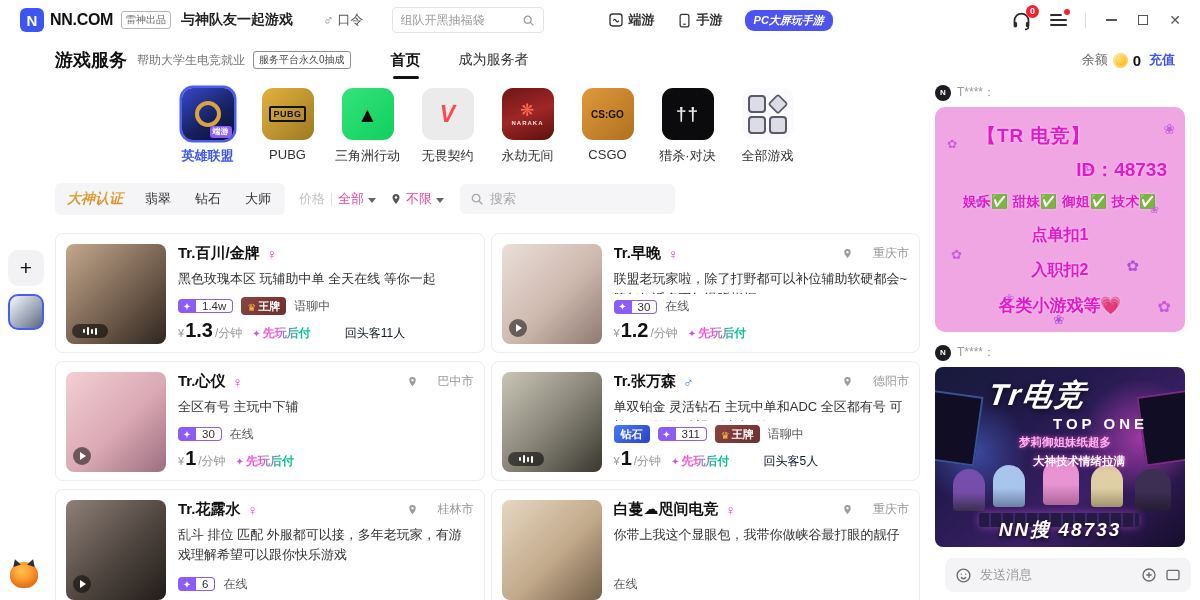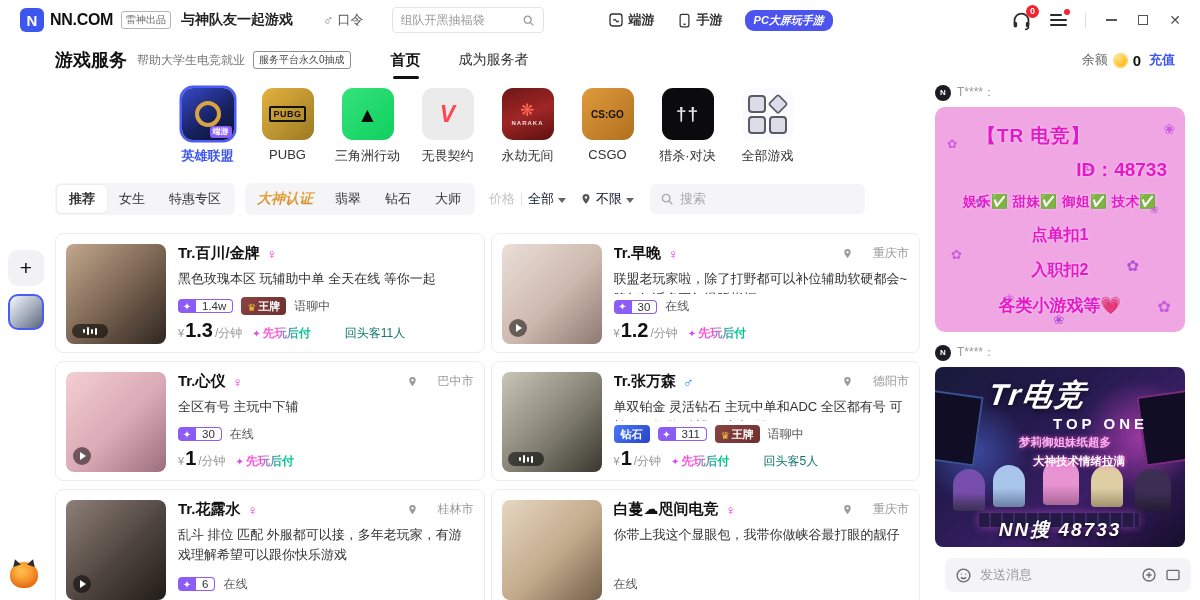--- a/index.html
+++ b/index.html
@@ -82,21 +82,21 @@
 
   
   .filter-bar { margin-top:18px; display:flex; align-items:center; gap:10px; }
   .seg { background:#f5f5f7; border-radius:6px; padding:2px; display:flex; align-items:center; }
   .seg-item { padding:5px 12px; font-size:13px; color:#333; cursor:pointer; border-radius:5px; white-space:nowrap; }
   .seg-item.on { background:#fff; font-weight:700; box-shadow:0 0 0 1px #ececec; }
   .cert { font-style:italic; font-weight:900; font-size:14px; background:linear-gradient(180deg,#f0b34a,#c77f1f); -webkit-background-clip:text; background-clip:text; color:transparent; padding:5px 10px; cursor:pointer; white-space:nowrap; }
   .price-cluster { display:flex; align-items:center; gap:6px; margin-left:4px; font-size:13px; }
   .muted { color:#c4c4c4; }
   .pdiv { width:1px; height:13px; background:#e0e0e0; }
-  .drop { display:flex; align-items:center; gap:4px; color:#0f172a; cursor:pointer; white-space:nowrap; }
+  .drop { display:flex; align-items:center; gap:4px; color:#ec4899; cursor:pointer; white-space:nowrap; }
   .caret { width:0; height:0; border-left:4px solid transparent; border-right:4px solid transparent; border-top:5px solid #666; margin-top:2px; }
   .search-box { margin-left:6px; width:215px; height:30px; background:#f5f5f7; border-radius:6px; display:flex; align-items:center; gap:6px; padding:0 10px; color:#a8a8a8; font-size:13px; cursor:text; }
 
   
   .card-grid { margin-top:18px; display:grid; grid-template-columns:1fr 1fr; column-gap:6px; row-gap:8px; grid-auto-rows:120px; }
   .card { border:1px solid #ececec; border-radius:8px; padding:10px; display:flex; gap:12px; background:#fff; cursor:pointer; }
   .avatar { width:100px; height:100px; border-radius:8px; flex:none; position:relative; }
   .card.av1 .avatar { background:linear-gradient(135deg,#c4a88e,#6e5a49 60%,#2e2620); }
   .card.av2 .avatar { background:linear-gradient(135deg,#eadfd8,#cdb8ae 55%,#8f7a72); }
   .card.av3 .avatar { background:linear-gradient(135deg,#f3cfd4,#d9a8b4 55%,#9c6e7e); }
@@ -127,21 +127,21 @@
   .b-ace b::before { content:"♛"; color:#f5c23d; font-size:10px; }
   .b-ace u { text-decoration:none; color:#fff; font-size:11px; font-weight:700; }
   .c-status { font-size:12px; color:#555; }
   .c-price { display:flex; align-items:baseline; }
   .p-yuan { font-size:11px; color:#999; margin-right:1px; }
   .p-val { font-size:20px; font-weight:800; color:#111; line-height:1; }
   .p-unit { font-size:12px; color:#999; margin-left:2px; }
   .p-pay { margin-left:10px; display:flex; align-items:baseline; gap:2px; }
   .p-pay b::before { content:"✦"; color:#d44df0; font-size:10px; }
   .p-pay i { font-style:normal; font-size:12px; font-weight:700; background:linear-gradient(90deg,#ff4fd8 25%,#00c48f 75%); -webkit-background-clip:text; background-clip:text; color:transparent; }
-  .p-repeat { margin-left:10px; font-size:12px; color:#0f766e;padding-left:24px; }
+  .p-repeat { margin-left:10px; font-size:12px; color:#0f172a;padding-left:24px; }
 
   
   .rail-plus { position:absolute; left:8px; top:250px; width:36px; height:36px; border-radius:10px; background:#f2f2f4; color:#111; font-size:21px; display:flex; align-items:center; justify-content:center; cursor:pointer; }
   .rail-avatar { position:absolute; left:8px; top:294px; width:36px; height:36px; border-radius:10px; border:2px solid #4a5cf5; background:linear-gradient(135deg,#e7ebf2 10%,#9aa4b5 60%,#5a6578); cursor:pointer; }
   .mascot { position:absolute; left:10px; bottom:12px; width:28px; height:26px; border-radius:50% 50% 46% 46%; background:radial-gradient(circle at 40% 35%, #ffc04d, #f6851f 70%); box-shadow:inset 0 -4px 6px rgba(200,80,0,.45); cursor:pointer; }
   .mascot::before, .mascot::after { content:""; position:absolute; top:-3px; width:0; height:0; border-left:4px solid transparent; border-right:4px solid transparent; border-bottom:7px solid #2e2e2e; }
   .mascot::before { left:2px; transform:rotate(-18deg); }
   .mascot::after { right:2px; transform:rotate(18deg); }
 
   
@@ -328,25 +328,20 @@
             <span></span>
           </span>
 
     </div>
     <span class="game-label">全部游戏</span>
   </div>
     </div>
 
   <div class="filter-bar">
     <div class="seg">
-      <span class="seg-item on">推荐</span>
-      <span class="seg-item">女生</span>
-      <span class="seg-item">特惠专区</span>
-    </div>
-    <div class="seg">
       <span class="cert">大神认证</span>
       <span class="seg-item">翡翠</span>
       <span class="seg-item">钻石</span>
       <span class="seg-item">大师</span>
     </div>
     <div class="price-cluster">
       <span class="muted">价格</span>
       <span class="pdiv"></span>
       <span class="drop">
         <span>全部</span>

